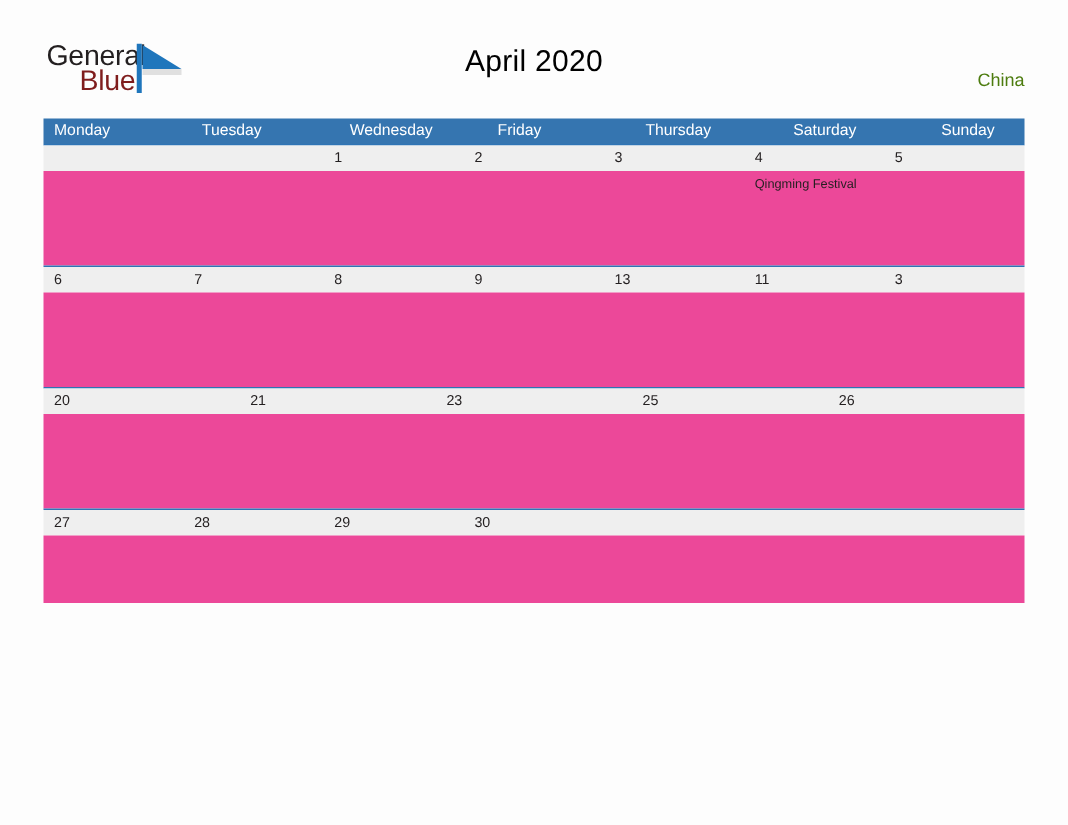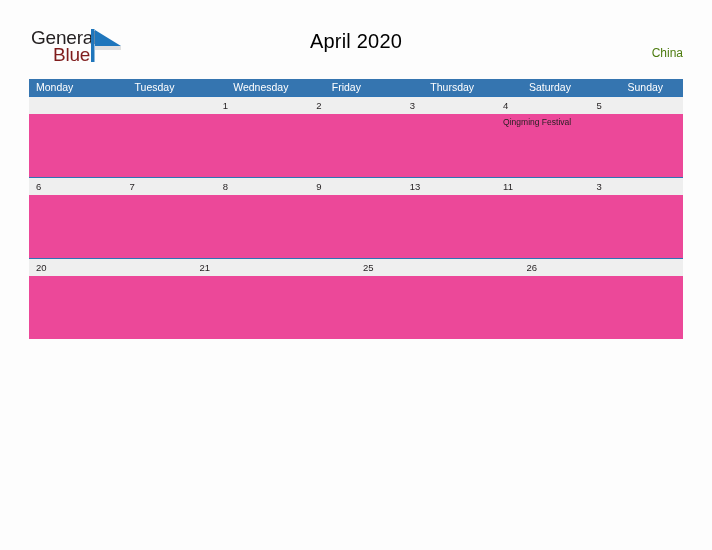--- a/index.html
+++ b/index.html
@@ -233,29 +233,50 @@
         <div class="day-content"></div>
         <div class="day-content"></div>
       </div>
     </div>
 
 
     <div class="week-row">
       <div class="date-band">
         <div class="day-num">20</div>
         <div class="day-num">21</div>
+        <div class="day-num">23</div>
         <div class="day-num">25</div>
         <div class="day-num">26</div>
       </div>
       <div class="content-band">
         <div class="day-content"></div>
         <div class="day-content"></div>
         <div class="day-content"></div>
         <div class="day-content"></div>
         <div class="day-content"></div>
         <div class="day-content"></div>
         <div class="day-content"></div>
       </div>
     </div>
 
+    <div class="week-row last">
+      <div class="date-band">
+        <div class="day-num">27</div>
+        <div class="day-num">28</div>
+        <div class="day-num">29</div>
+        <div class="day-num">30</div>
+        <div class="day-num"></div>
+        <div class="day-num"></div>
+        <div class="day-num"></div>
+      </div>
+      <div class="content-band">
+        <div class="day-content"></div>
+        <div class="day-content"></div>
+        <div class="day-content"></div>
+        <div class="day-content"></div>
+        <div class="day-content"></div>
+        <div class="day-content"></div>
+        <div class="day-content"></div>
+      </div>
+    </div>
 
   </div>
 </div>
 
 </body></html>

